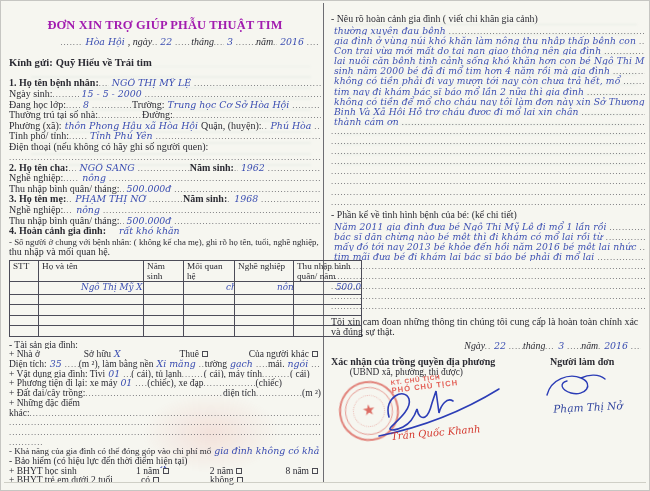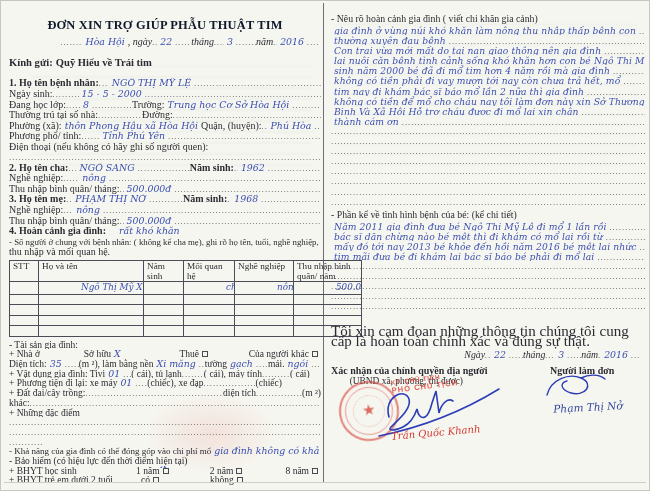--- a/index.html
+++ b/index.html
@@ -12,21 +12,21 @@
   .bleed-right{left:336px;top:14px;width:300px;height:150px;
     background:repeating-linear-gradient(0deg,rgba(105,150,140,.10) 0 1.5px,transparent 1.5px 10px);filter:blur(1px);}
   .bleed-left{left:30px;top:55px;width:280px;height:110px;
     background:repeating-linear-gradient(0deg,rgba(105,150,140,.06) 0 1.5px,transparent 1.5px 11px);filter:blur(1px);}
   .bleed-stamp{left:140px;top:392px;width:140px;height:80px;
     background:radial-gradient(ellipse at center,rgba(228,120,112,.16),transparent 70%);filter:blur(1px);}
 
   .col-left{position:absolute;left:8px;top:6px;width:312px;font-size:10px;line-height:10.4px;}
   .col-right{position:absolute;left:330px;top:6px;width:314px;font-size:9.8px;}
 
-  .title{margin-top:13px;text-align:center;font-weight:bold;font-size:12.4px;letter-spacing:.2px;color:#0f172a;}
+  .title{margin-top:13px;text-align:center;font-weight:bold;font-size:12.4px;letter-spacing:.2px;color:#a21caf;}
   .dateline{margin-top:7px;display:flex;justify-content:flex-end;align-items:baseline;font-style:italic;height:12px;padding-right:2px;}
   .greeting{margin-top:9px;font-weight:bold;font-size:10.6px;height:13px;}
   .greeting span{margin-right:3px;}
 
   .fline{display:flex;align-items:baseline;height:10.55px;white-space:nowrap;overflow:hidden;}
   #assets .fline{height:9.7px;font-size:9.5px;}
   .pp{}
   .pb{font-weight:bold;}
   .hw{font-family:"DejaVu Serif",serif;font-style:italic;color:#3a4db1;padding:0 3px;white-space:nowrap;font-size:9.4px;}
   .dots{flex:1 1 0;min-width:0;display:inline-block;overflow:hidden;white-space:nowrap;
@@ -41,21 +41,21 @@
   .htable th,.htable td{border:1px solid #4c4c58;padding:0 3px;font-weight:normal;text-align:left;
         font-size:9.2px;line-height:10px;vertical-align:top;overflow:hidden;white-space:nowrap;}
   .htable th{height:20px;white-space:normal;}
   .htable td{height:12px;padding-left:39px;}
   .htable tr.empty td{height:9.5px;}
   .htable .hw{font-size:8.8px;}
 
   .r-label{font-size:9.8px;height:12px;margin-top:2px;white-space:nowrap;overflow:hidden;}
   .hline{display:flex;align-items:baseline;height:10.1px;overflow:hidden;}
   .hline .hw{font-size:9.2px;letter-spacing:.1px;color:#3d50b2;}
-  .pledge{margin-top:14px;font-size:15px;line-height:10.6px;width:308px;}
+  .pledge{margin-top:5px;font-size:10px;line-height:10.6px;width:308px;}
   .dateline2{display:flex;justify-content:flex-end;align-items:baseline;font-style:italic;height:12px;margin-top:2px;padding-right:4px;text-align:right;}
   .sigrow{display:flex;margin-top:4px;}
   .sig-left{width:60%;}
   .sig-right{width:40%;text-align:center;}
   .t10{font-size:10px;font-weight:bold;}
   .sub{font-size:9.4px;text-align:center;width:80%;}
 
   .stampzone{position:absolute;left:2px;top:368px;width:310px;height:118px;}
   .stamp-circle{position:absolute;left:6px;top:6px;width:56px;height:56px;border-radius:50%;
       border:2.5px solid rgba(213,62,52,.62);filter:blur(.3px);transform:rotate(-8deg);}
@@ -138,21 +138,21 @@
         </div>
         <div class="fline">
           <span class="pp">Phường (xã):</span>
           <span class="hw">thôn Phong Hậu xã Hòa Hội</span>
           <span class="pp">Quận, (huyện):</span>
           <span class="dots" style="flex: 0 0 auto; width: 6px;"></span>
           <span class="hw">Phú Hòa</span>
           <span class="dots"></span>
         </div>
         <div class="fline">
-          <span class="pp">Phương phố/ tỉnh:</span>
+          <span class="pp">Tỉnh phố/ tỉnh:</span>
           <span class="dots" style="flex: 0 0 auto; width: 18px;"></span>
           <span class="hw">Tỉnh Phú Yên</span>
           <span class="dots"></span>
         </div>
         <div class="fline">
           <span class="pp">Điện thoại (nếu không có hãy ghi số người quen):</span>
         </div>
         <div class="fline">
           <span class="dots"></span>
         </div>
@@ -321,25 +321,25 @@
           <span class="pp">(chiếc)</span>
         </div>
         <div class="fline">
           <span class="pp">+ Đất đai/cây trồng:</span>
           <span class="dots"></span>
           <span class="pp">diện tích</span>
           <span class="dots" style="flex: 0 0 auto; width: 46px;"></span>
           <span class="pp">(m ²)</span>
         </div>
         <div class="fline">
+          <span class="pp">+ Những đặc điểm</span>
+        </div>
+        <div class="fline">
           <span class="pp">khác:</span>
           <span class="dots"></span>
-        </div>
-        <div class="fline">
-          <span class="pp">+ Những đặc điểm</span>
         </div>
         <div class="fline">
           <span class="dots"></span>
         </div>
         <div class="fline">
           <span class="dots"></span>
         </div>
         <div class="fline">
           <span class="dots" style="flex: 0 0 auto; width: 34px;"></span>
         </div>
@@ -382,25 +382,25 @@
             <span class="cbx"></span>
           </span>
         </div>
       </div>
   </div>
 
   <div class="col-right">
     <div class="r-label" style="margin-top:6px">- Nêu rõ hoàn cảnh gia đình ( viết chi khăn gia cảnh)</div>
     <div id="para1">
         <div class="hline">
+          <span class="hw">thường xuyên đau bệnh</span>
+          <span class="dots"></span>
+        </div>
+        <div class="hline">
           <span class="hw">gia đình ở vùng núi khó khăn làm nông thu nhập thấp bệnh con</span>
-          <span class="dots"></span>
-        </div>
-        <div class="hline">
-          <span class="hw">thường xuyên đau bệnh</span>
           <span class="dots"></span>
         </div>
         <div class="hline">
           <span class="hw">Con trai vừa mới mất do tai nạn giao thông nên gia đình</span>
           <span class="dots"></span>
         </div>
         <div class="hline">
           <span class="hw">lại nuôi căn bệnh tình cảnh sống khó khăn hơn con bé Ngô Thị Mỹ Lệ</span>
           <span class="dots"></span>
         </div>
@@ -500,21 +500,21 @@
       <span class="hw">3</span>
       <span class="dots" style="flex:none;width:14px"></span>
       <span>năm</span>
       <span class="dots" style="flex:none;width:3px"></span>
       <span class="hw">2016</span>
       <span class="dots" style="flex:none;width:10px"></span>
     </div>
 
     <div class="sigrow">
       <div class="sig-left">
-        <div class="t10">Xác nhận của chính quyền địa người</div>
+        <div class="t10">Xác nhận của trồng quyền địa phương</div>
         <div class="sub">(UBND xã, phường, thị được)</div>
       </div>
       <div class="sig-right">
         <div class="t10">Người làm đơn</div>
       </div>
     </div>
 
     <div class="stampzone">
       <div class="stamp-circle">
         <span class="stamp-star"></span>

